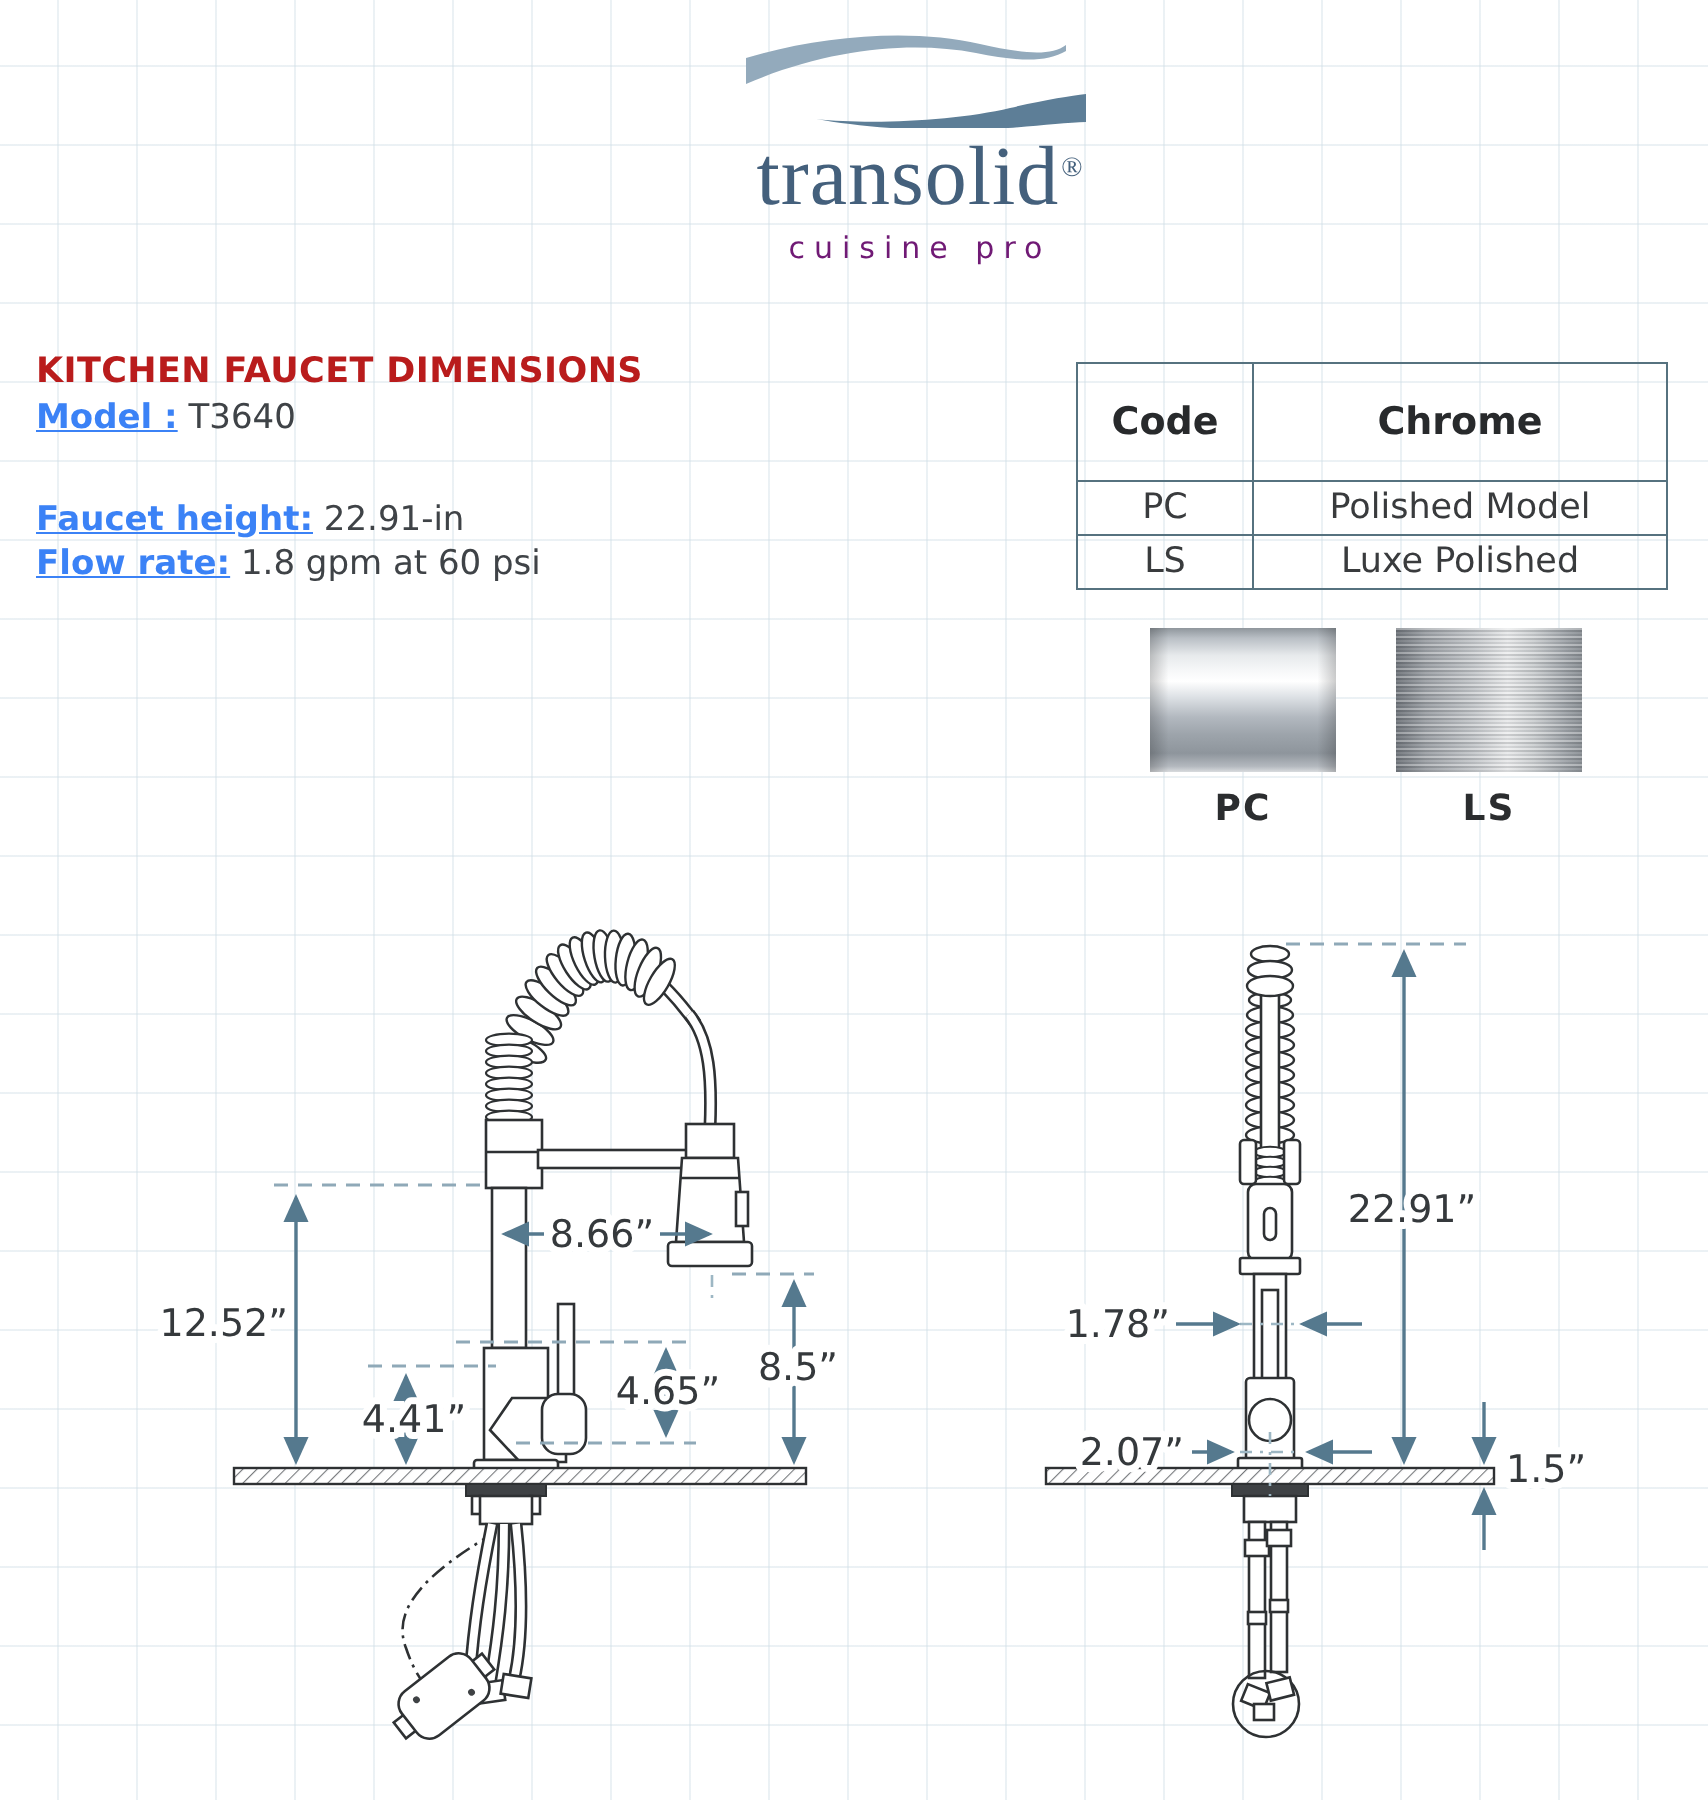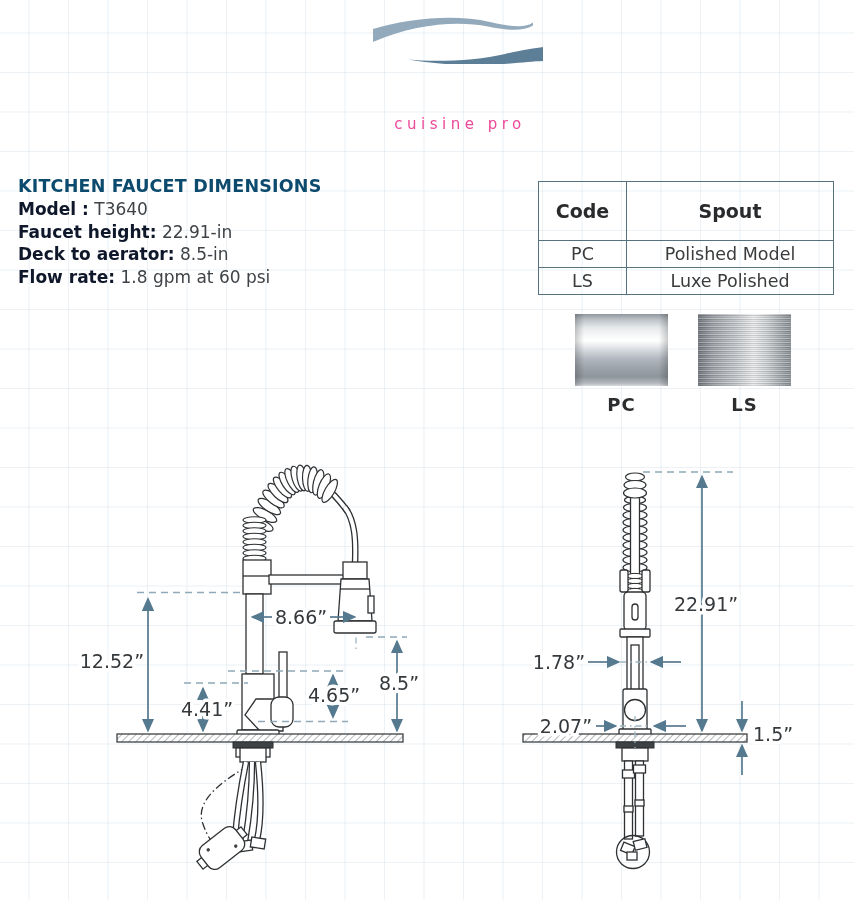--- a/index.html
+++ b/index.html
@@ -14,27 +14,27 @@
     background-position:-11px -7px;
   }
   .abs{position:absolute;}
   
   .logo{left:330px;top:0;width:260px;height:150px;text-align:center;}
   .logo .waves{position:absolute;left:0;top:14px;width:260px;height:50px;}
   .brand{position:absolute;left:0;top:62px;width:260px;font-family:"Liberation Serif",serif;
          font-size:42px;line-height:46px;color:#44607c;letter-spacing:0.5px;}
   .brand sup{font-size:14px;vertical-align:14px;margin-left:1px;}
   .tagline{position:absolute;left:0;top:115px;width:260px;font-size:15px;letter-spacing:4.5px;
-           color:#ec4899;}
+           color:#701a75;}
   
   .specs{left:18px;top:176px;width:380px;font-size:17px;line-height:22.6px;color:#3f4347;}
-  .specs .title{font-size:17.5px;font-weight:bold;color:#0c4a6e;letter-spacing:0.2px;line-height:21px;}
-  .specs .lbl{font-weight:bold;color:#0f172a;}
+  .specs .title{font-size:17.5px;font-weight:bold;color:#b91c1c;letter-spacing:0.2px;line-height:21px;}
+  .specs .lbl{font-weight:bold;color:#3b82f6;text-decoration:underline;}
   .specs .model-row{margin-top:1px;}
-  .specs .group1{}
+  .specs .group1{margin-top:28px;}
   .specs .flow-row{}
   
   table.finish{position:absolute;left:538px;top:181px;border-collapse:collapse;
                border:1.5px solid #56727f;table-layout:fixed;}
   table.finish th,table.finish td{border:1.2px solid #56727f;text-align:center;padding:0;}
   table.finish th{height:58px;font-size:19px;color:#282a2c;font-weight:bold;}
   table.finish td{height:26px;font-size:17.5px;color:#393b3d;font-weight:normal;}
   .col-code{width:88px;}
   .col-finish{width:207px;}
   
@@ -70,54 +70,51 @@
            paint-order:stroke;stroke:#ffffff;stroke-width:7px;stroke-linejoin:round;}
 </style>
 </head>
 <body>
 
 <div class="abs logo">
   <svg class="waves" viewBox="0 0 260 50">
     <path d="M43,15 C80,4 125,0 160,8 C180,12.5 195,14.5 203,8.5 L203,11.5 C193,17.5 178,16.5 158,12.5 C126,6.5 85,10 43,28 Z" fill="#93aabc"></path>
     <path d="M78,45.5 C105,48.5 148,46.5 175,40 C192,36 205,34 213,33 L213,47 C196,47.5 162,52.5 132,51 C110,50 92,48 78,45.5 Z" fill="#5d7e97"></path>
   </svg>
+  <div class="brand"><span>transolid</span><sup>®</sup></div>
   <div class="tagline">cuisine pro</div>
 </div>
 
 <div class="abs specs">
   <div class="title">KITCHEN FAUCET DIMENSIONS</div>
   <div class="model-row">
     <span class="lbl">Model :</span>
     <span>T3640</span>
   </div>
   <div class="group1">
     <div>
       <span class="lbl">Faucet height:</span>
       <span>22.91-in</span>
     </div>
-    <div>
-      <span class="lbl">Deck to aerator:</span>
-      <span>8.5-in</span>
-    </div>
   </div>
   <div class="flow-row">
     <span class="lbl">Flow rate:</span>
     <span>1.8 gpm at 60 psi</span>
   </div>
 </div>
 
 <table class="finish">
   <colgroup>
       <col class="col-code">
       <col class="col-finish">
     </colgroup>
   <tbody>
       <tr>
     <th>Code</th>
-    <th>Spout</th>
+    <th>Chrome</th>
   </tr>
   <tr>
     <td>PC</td>
     <td>Polished Model</td>
   </tr>
   <tr>
     <td>LS</td>
     <td>Luxe Polished</td>
   </tr>
 </tbody>

